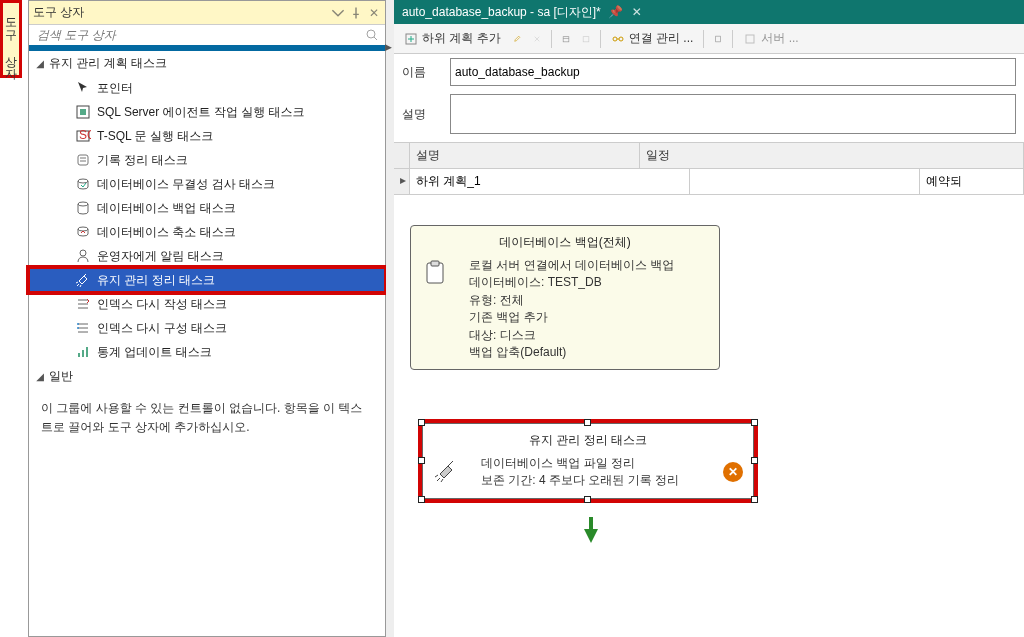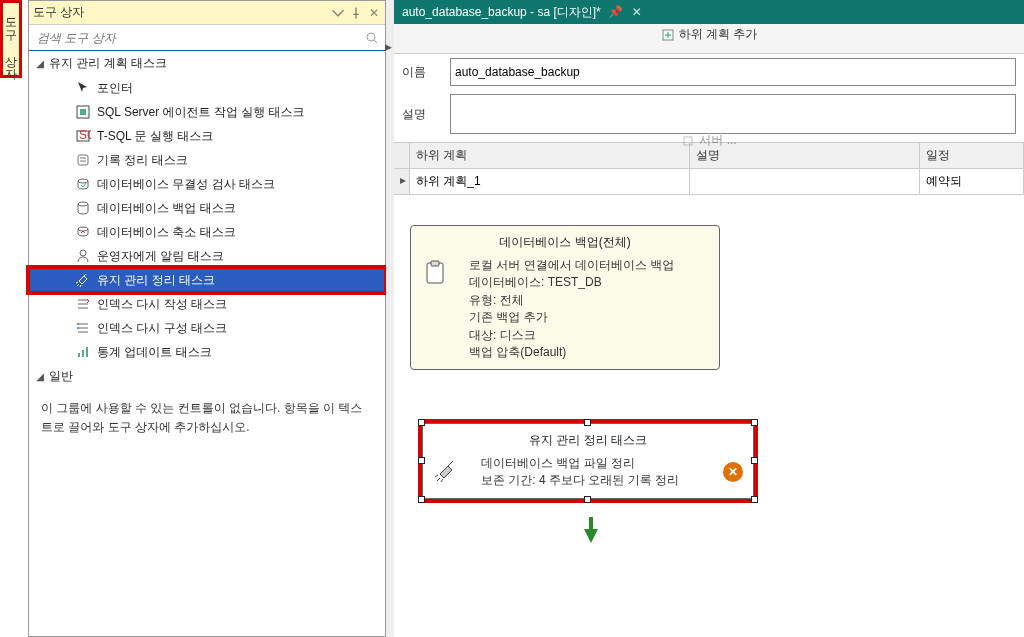--- a/index.html
+++ b/index.html
@@ -6,21 +6,21 @@
   body { margin: 0; background: #fff; width: 1024px; height: 637px; overflow: hidden; position: relative; }
 
   
   .vert-tab { position: absolute; left: 0; top: 0; width: 22px; height: 78px; background: #fff7c6; border: 3px solid #d20404; writing-mode: vertical-rl; text-orientation: upright; text-align: center; padding-top: 4px; color: #333; }
 
   
   .toolbox { position: absolute; left: 28px; top: 0; width: 358px; height: 637px; border: 1px solid #999; background: #fff; }
   .toolbox-titlebar { height: 24px; background: #fff7c6; display: flex; align-items: center; padding: 0 4px; border-bottom: 1px solid #ccc; }
   .toolbox-titlebar .title { flex: 1; color: #333; }
   .tb-icon { width: 14px; height: 14px; margin-left: 4px; opacity: .7; cursor: pointer; }
-  .toolbox-search { display: flex; align-items: center; border-bottom: 1px solid #0369a1; height: 26px; padding: 0 6px; }
+  .toolbox-search { display: flex; align-items: center; border-bottom: 6px solid #0369a1; height: 26px; padding: 0 6px; }
   .toolbox-search input { flex: 1; border: none; outline: none; font-style: italic; color: #888; }
   .search-icon { width: 14px; height: 14px; opacity: .6; }
 
   .group-header { display: flex; align-items: center; padding: 4px 6px; font-weight: 400; color: #222; cursor: pointer; }
   .expander { width: 10px; text-align: center; margin-right: 4px; font-size: 10px; color: #555; }
 
   .tool-list { list-style: none; margin: 0; padding: 0; }
   .tool-item { display: flex; align-items: center; height: 24px; padding: 0 8px 0 28px; position: relative; cursor: pointer; color: #222; }
   .tool-item.selected { background: #2a5dbf; color: #fff; outline: 4px solid #d20404; outline-offset: -1px; }
   .tool-item span { margin-left: 40px; }
@@ -31,21 +31,21 @@
   .splitter { position: absolute; left: 386px; top: 0; width: 8px; height: 637px; background: #eee; cursor: col-resize; }
   .splitter::before { content: "▶"; position: absolute; top: 42px; left: -1px; font-size: 9px; color: #555; }
 
   
   .right { position: absolute; left: 394px; top: 0; right: 0; height: 637px; }
   .doc-tab { height: 24px; background: #0f766e; color: #fff; display: flex; align-items: center; padding: 0 8px; }
   .doc-tab .pin { margin-left: 8px; opacity: .8; }
   .doc-tab .close { margin-left: 8px; opacity: .8; cursor: pointer; }
   .doc-tabbar { background: #e8ecf3; }
 
-  .toolbar { height: 30px; background: #f5f5f5; border-bottom: 1px solid #ccc; display: flex; align-items: center; padding: 0 6px; gap: 4px; flex-direction: column; }
+  .toolbar { height: 30px; background: #f5f5f5; border-bottom: 1px solid #ccc; display: flex; align-items: center; padding: 0 6px; gap: 4px; }
   .toolbar .btn { display: flex; align-items: center; gap: 4px; padding: 2px 4px; color: #333; cursor: pointer; }
   .toolbar .sep { width: 1px; height: 18px; background: #ccc; margin: 0 2px; }
   .toolbar svg { width: 14px; height: 14px; }
 
   .form-row { display: flex; align-items: center; padding: 4px 8px; gap: 8px; }
   .form-row label { width: 40px; color: #333; }
   .form-row input, .form-row .field { flex: 1; border: 1px solid #888; height: 28px; padding: 0 4px; background: #fff; }
   .form-row .field.tall { height: 40px; }
 
   .grid { margin-top: 4px; }
@@ -269,21 +269,20 @@
     <input value="auto_database_backup" style="">
   </div>
   <div class="form-row">
     <label>설명</label>
     <div class="field tall"></div>
   </div>
 
   <div class="grid">
     <div class="grid-head">
       <div class="row-indicator"></div>
-      <div class="col-a">하위 계획</div>
       <div class="col-b">설명</div>
       <div class="col-c">일정</div>
     </div>
     <div class="grid-row">
       <div class="row-indicator">▸</div>
       <div class="col-a">하위 계획_1</div>
       <div class="col-b"></div>
       <div class="col-c">예약되</div>
     </div>
   </div>

